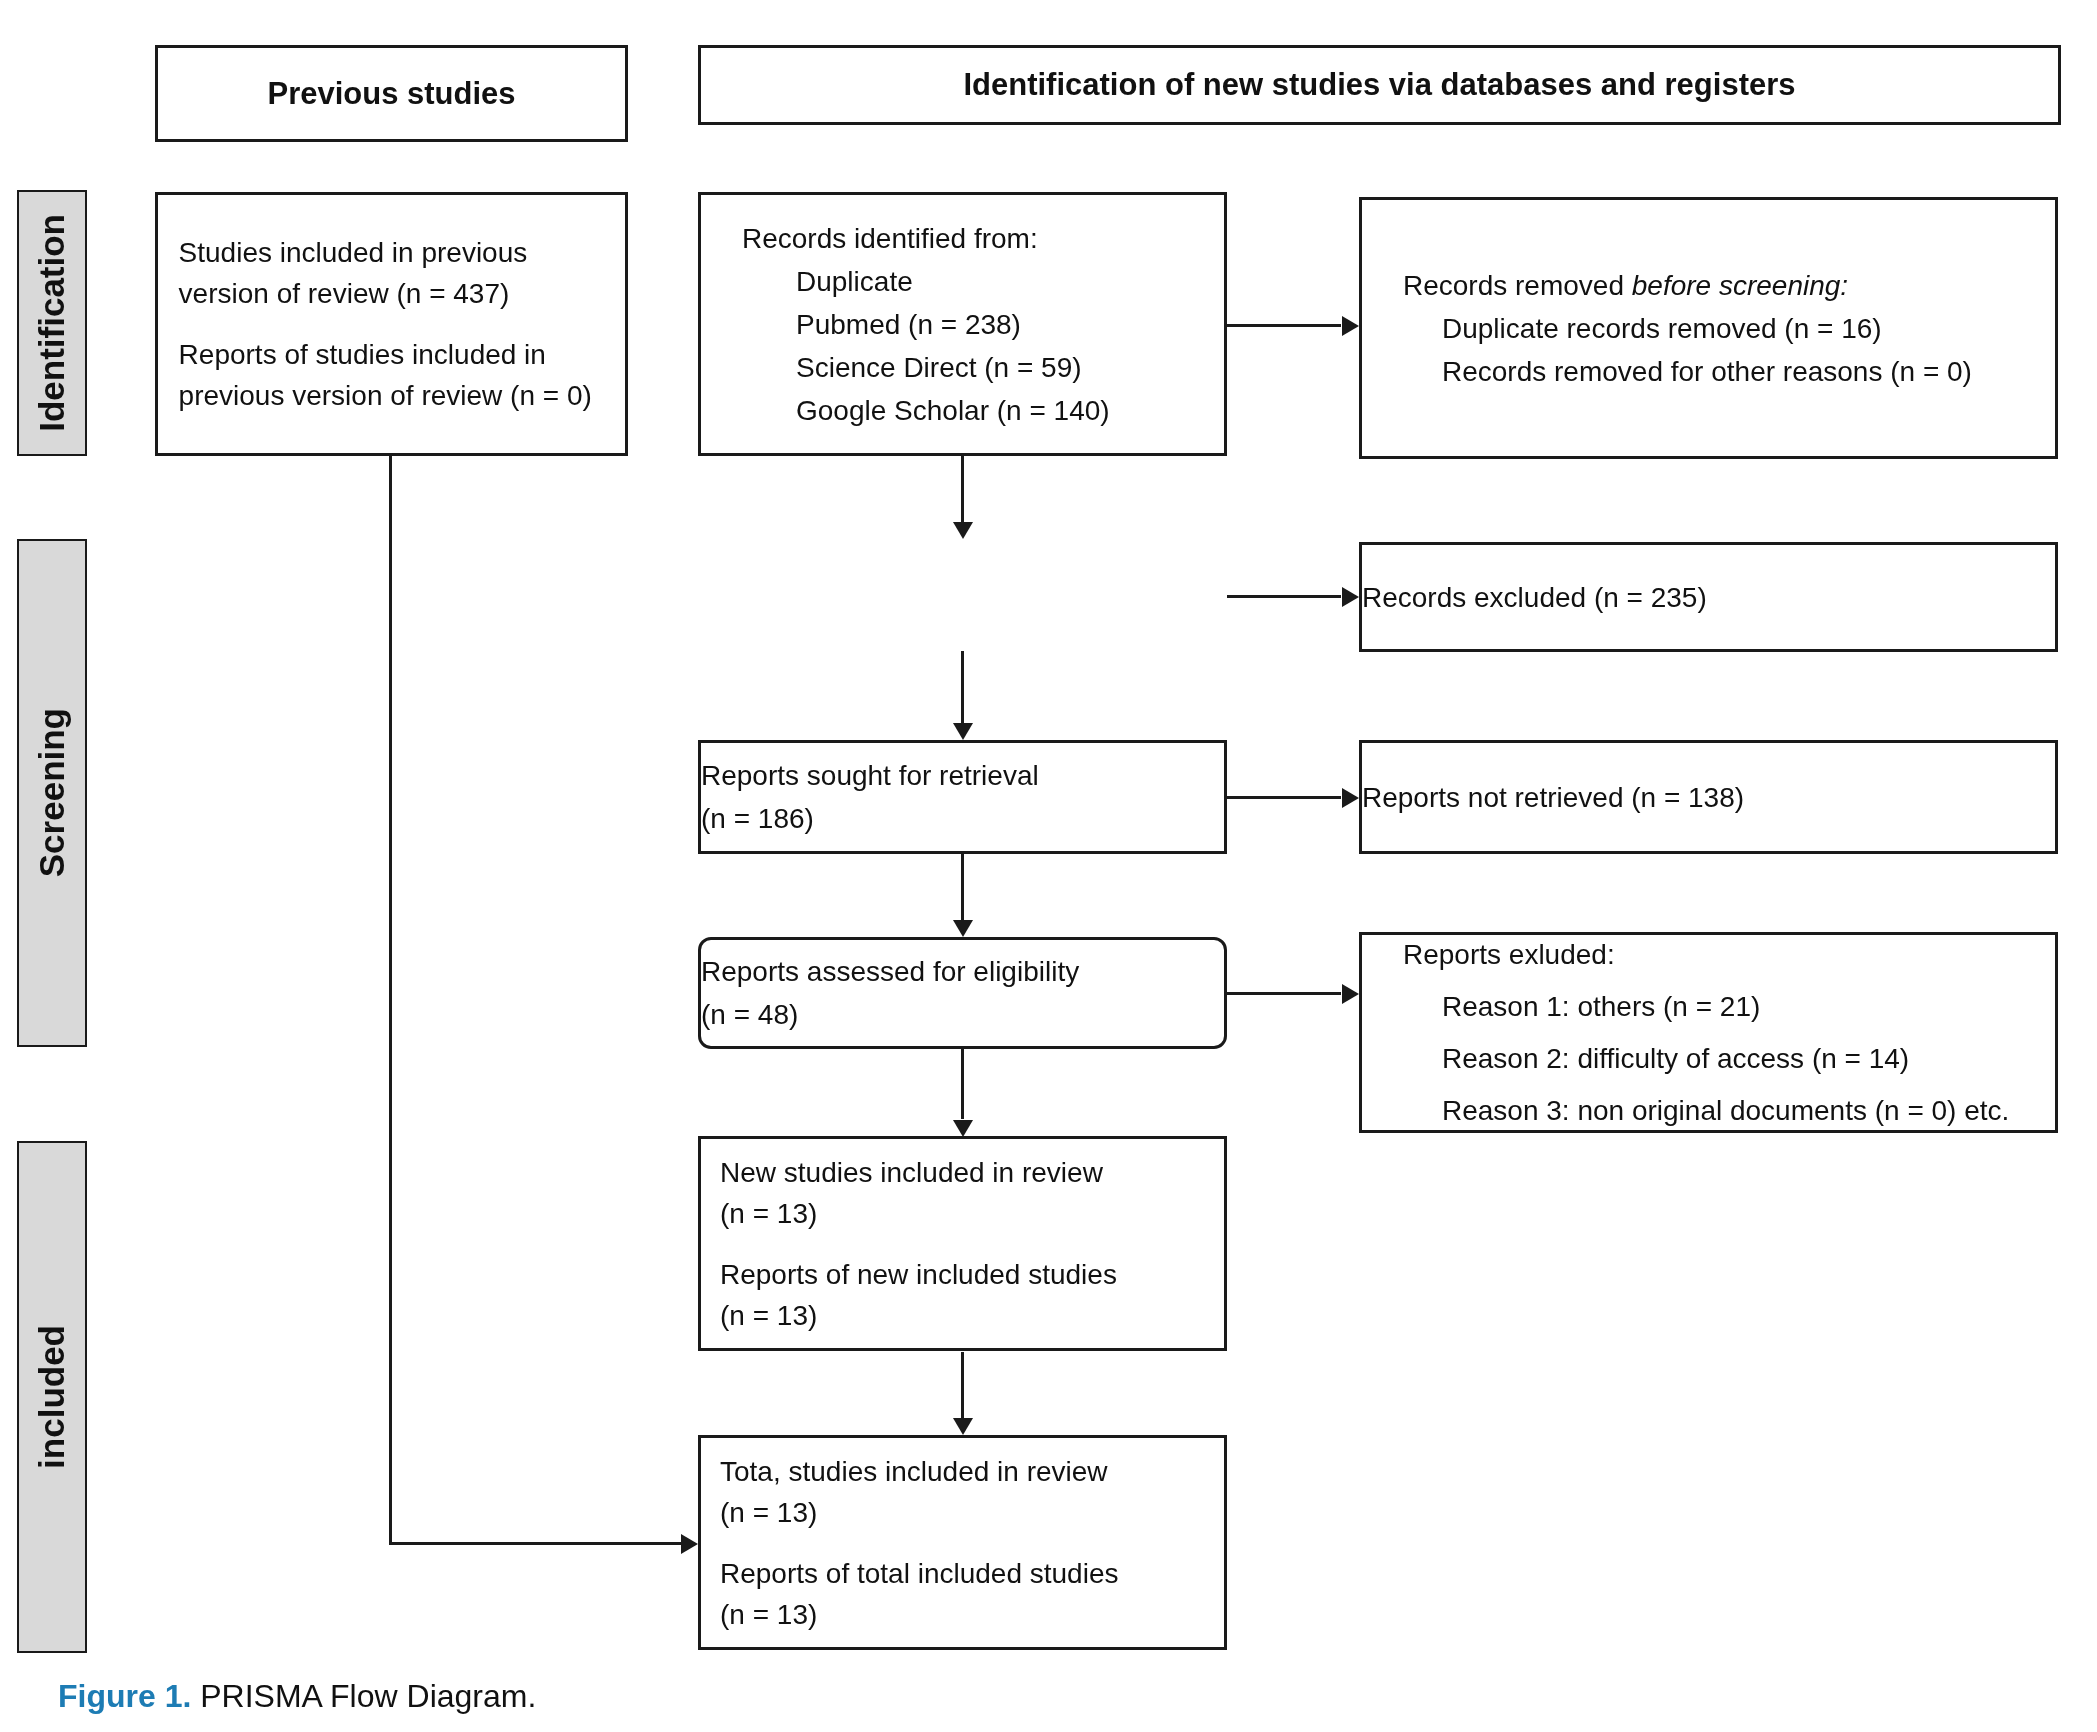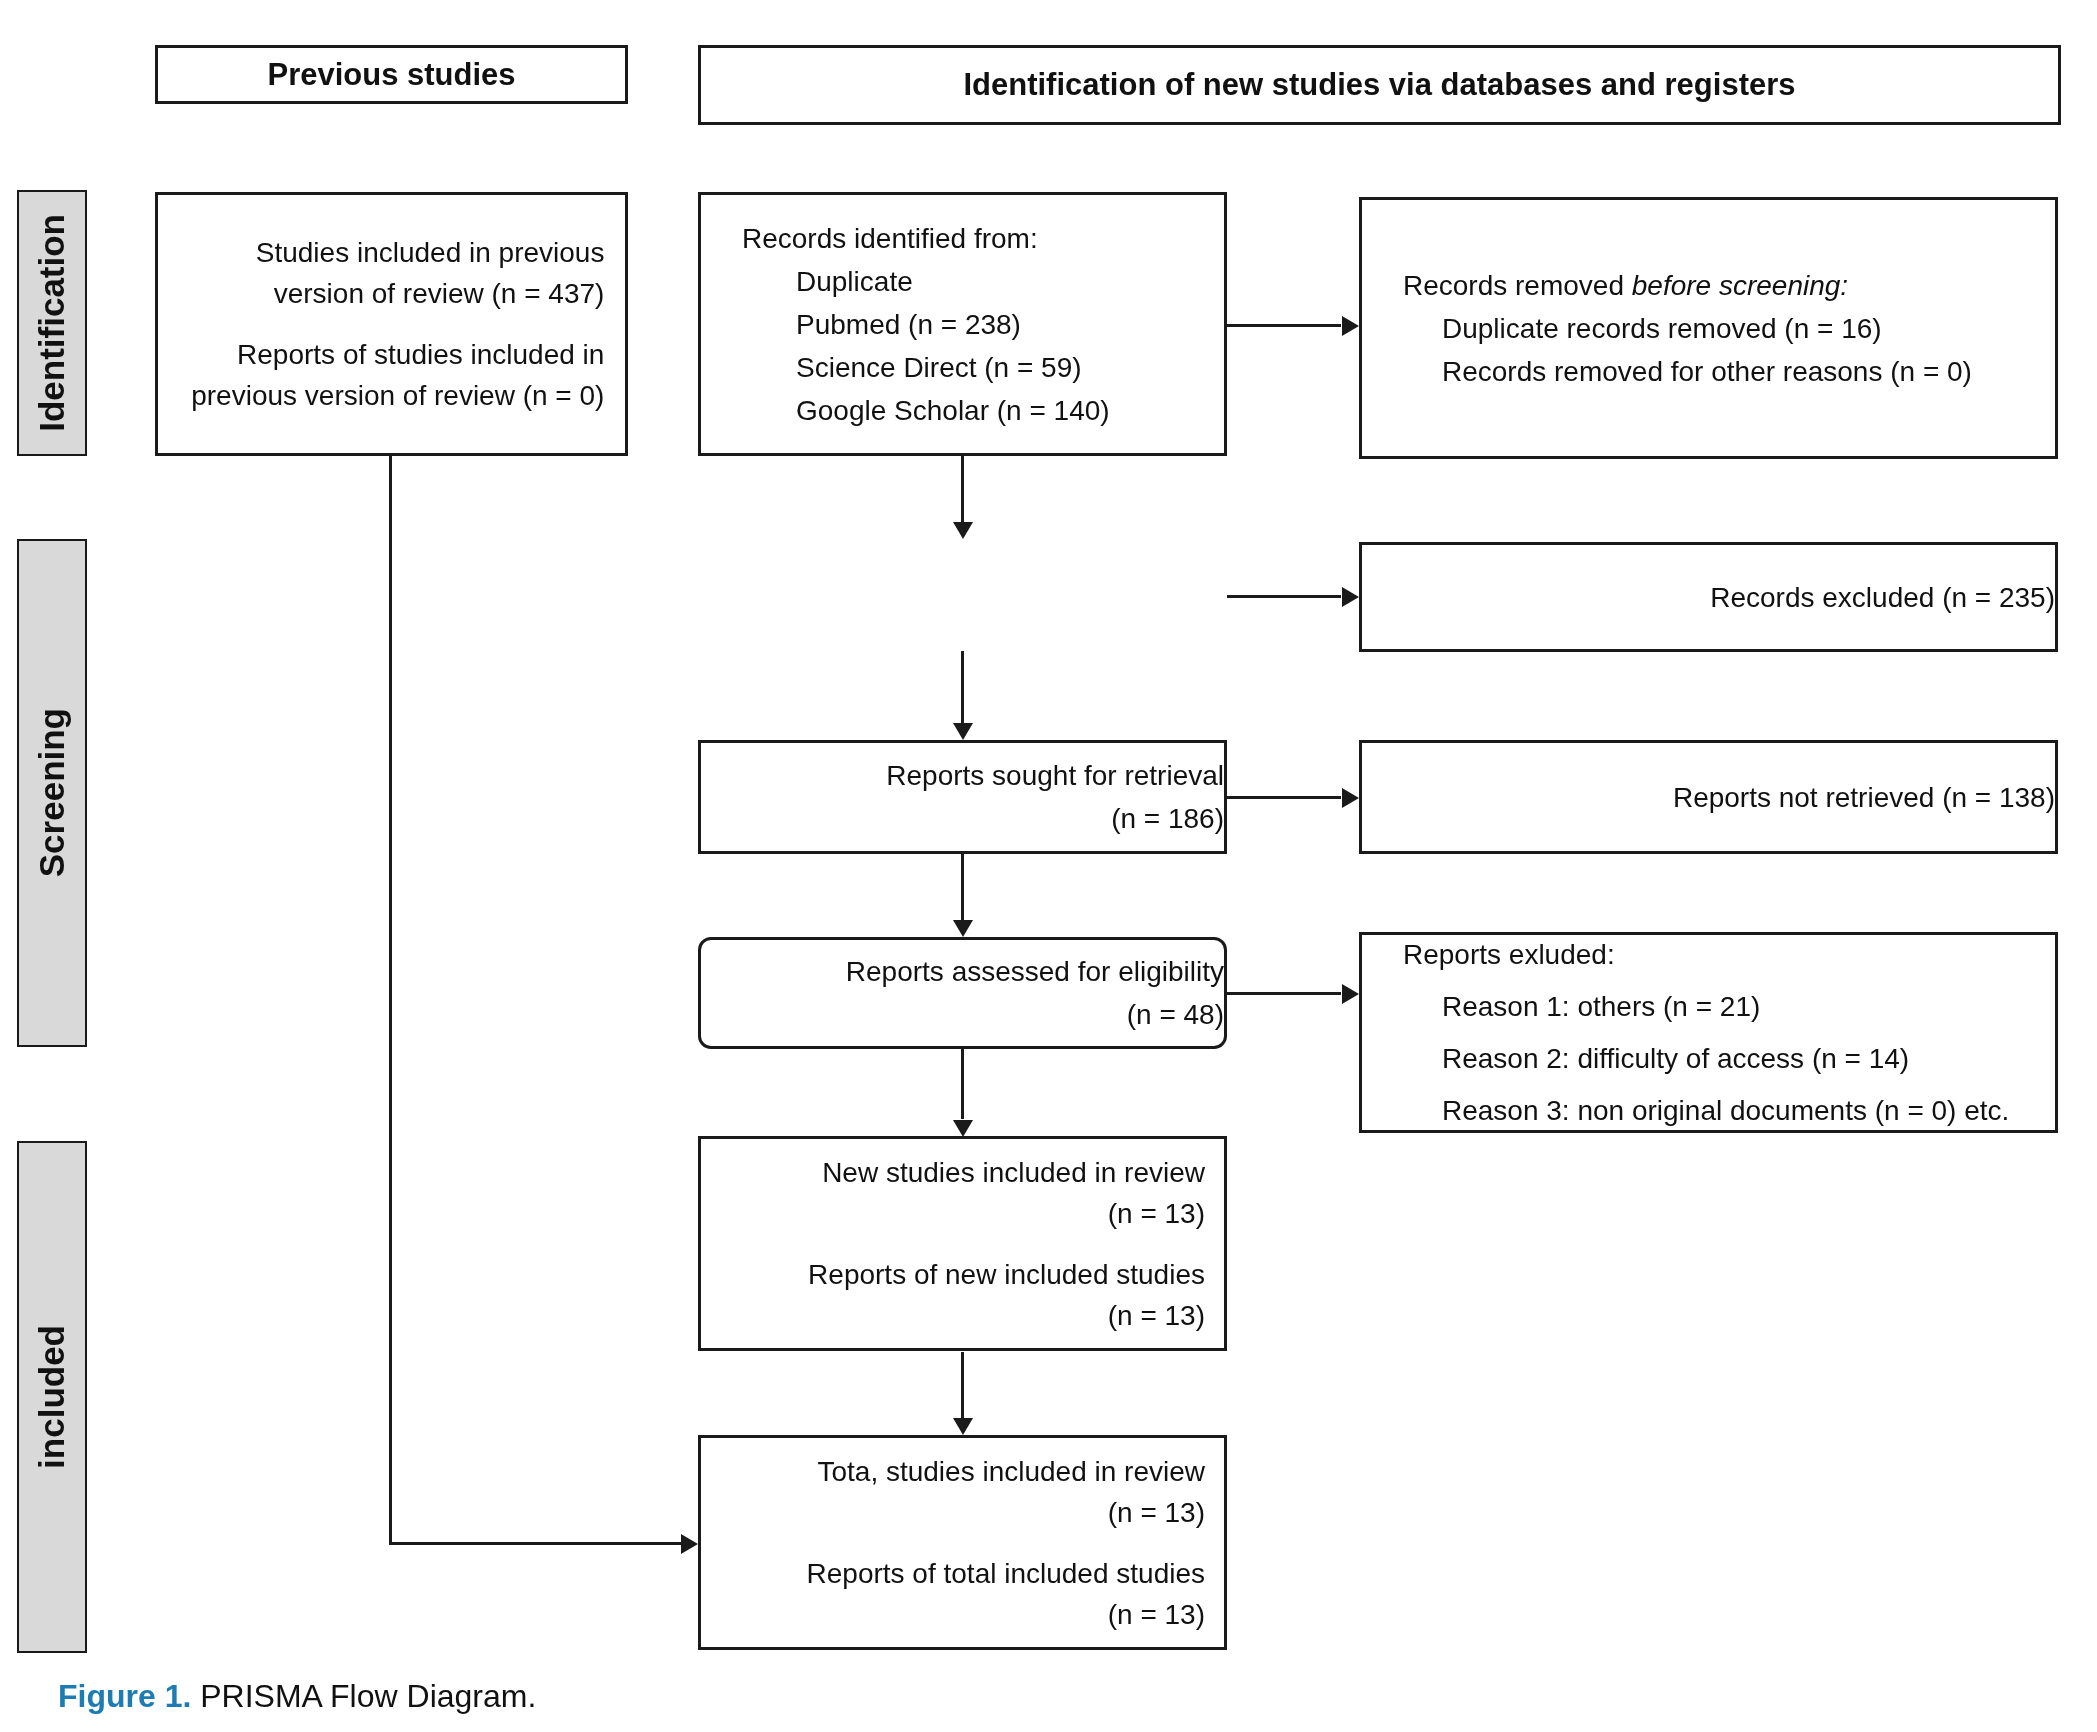--- a/index.html
+++ b/index.html
@@ -24,21 +24,21 @@
   .slabel span{
     writing-mode:vertical-rl;transform:rotate(180deg);
     font-weight:bold;font-size:35px;white-space:nowrap;
   }
   .box{
     position:absolute;box-sizing:border-box;
     background:#ffffff;border:3.7px solid #1a1a1a;
     font-size:28px;line-height:43px;
     display:flex;flex-direction:column;justify-content:center;
   }
-  .box.center{text-align:right;}
+  .box.center{text-align:left;}
   .box.left{align-items:flex-start;padding-left:41px;padding-right:15px;}
   .box .indent{padding-left:39px;}
   .box .indent-big{padding-left:54px;}
   .para{line-height:41px;}
   .para + .para{margin-top:20px;}
   .loose{line-height:52px;}
   .vline,.hline{position:absolute;background:#1a1a1a;}
   .arrow-down{
     position:absolute;width:0;height:0;
     border-left:10.3px solid transparent;border-right:10.3px solid transparent;
@@ -54,21 +54,21 @@
     font-size:32px;line-height:39px;margin-left:41px;
   }
   .caption .fig{font-weight:bold;color:#1d7cb4;}
   .em{font-style:italic;}
 </style>
 </head>
 <body>
 
 <div id="canvas">
 
-  <div class="hdr" style="left:155px;top:45px;width:473px;height:59px;">Previous studies</div>
+  <div class="hdr" style="left:155px;top:45px;width:473px;height:97px;">Previous studies</div>
   <div class="hdr" style="left:698px;top:45px;width:1363px;height:80px;">Identification of new studies via databases and registers</div>
 
   <div class="slabel" style="left:17px;top:190px;width:70px;height:266px;">
     <span>Identification</span>
   </div>
   <div class="slabel" style="left:17px;top:539px;width:70px;height:508px;">
     <span>Screening</span>
   </div>
   <div class="slabel" style="left:17px;top:1141px;width:70px;height:512px;">
     <span>included</span>

